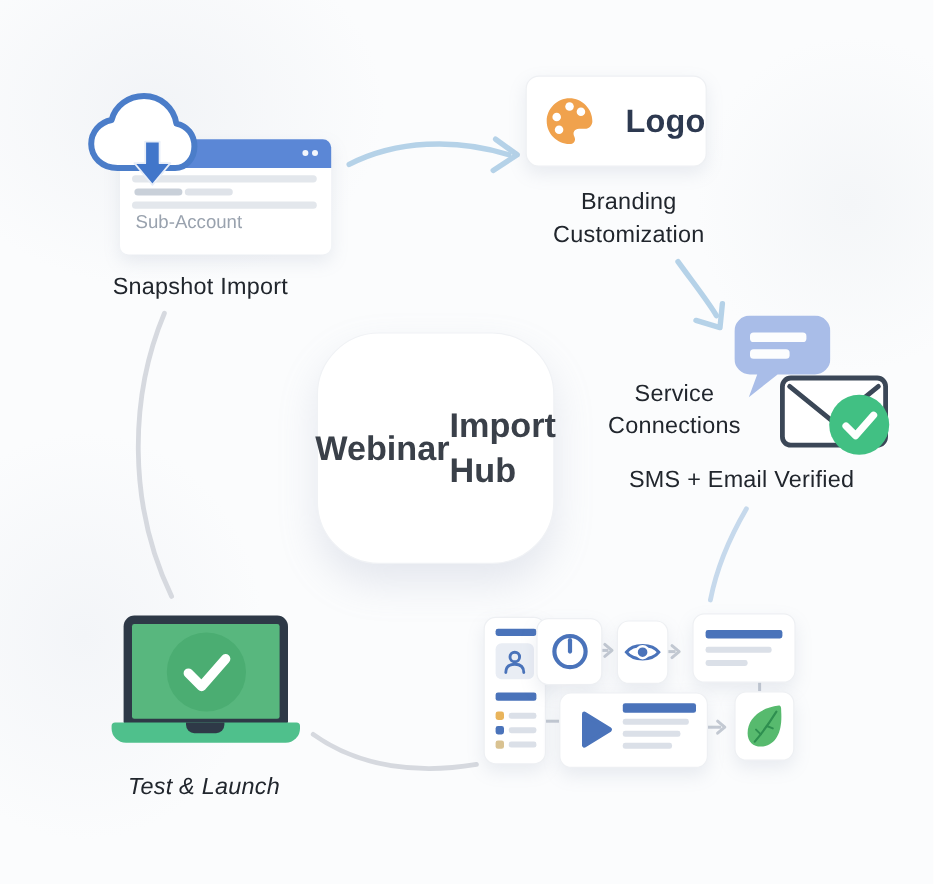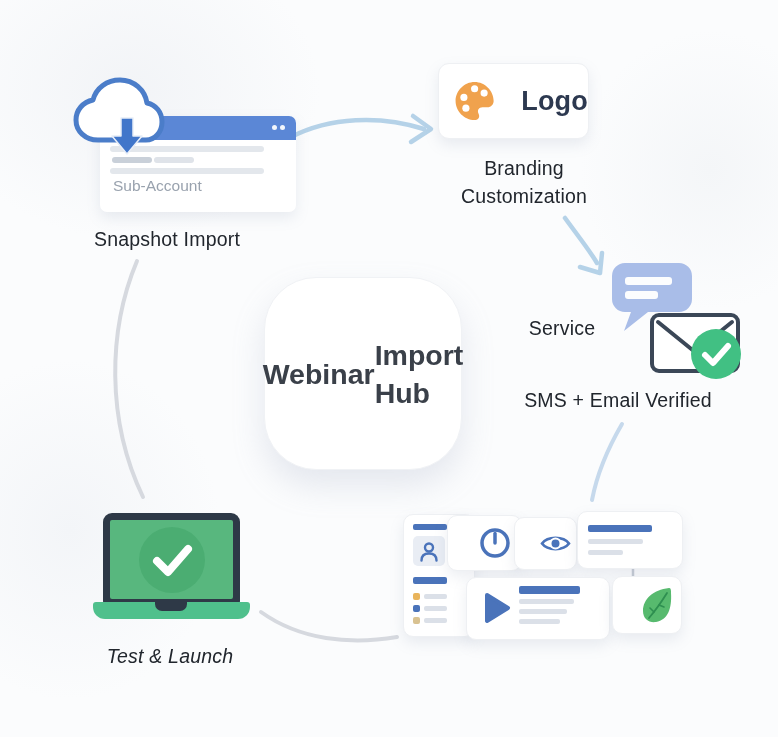--- a/index.html
+++ b/index.html
@@ -7,21 +7,21 @@
     position:relative;width:778px;height:737px;overflow:hidden;
     background:#fbfcfd;
     font-family:"Liberation Sans", sans-serif;
     color:#21262d;
   }
   .blotch{position:absolute;border-radius:50%;pointer-events:none;}
   .connector-layer{position:absolute;left:0;top:0;pointer-events:none;}
 
   
   .card{position:absolute;background:#fff;border:1px solid #eef0f3;border-radius:10px;
-        box-shadow:0 6px 14px rgba(130,142,165,.15);padding-left:20px;}
+        box-shadow:0 6px 14px rgba(130,142,165,.15);}
 
   
   .label{position:absolute;text-align:center;font-size:19.5px;font-weight:500;
          color:#21262d;line-height:27px;letter-spacing:.2px;}
 
   
   .browser{left:100px;top:116px;width:176px;height:96px;border-radius:7px;border:none;}
   .browser .bar{position:absolute;left:0;top:0;right:0;height:24px;background:#5b87d6;
                 border-radius:7px 7px 0 0;}
   .browser .dot{position:absolute;top:9px;width:5px;height:5px;border-radius:50%;background:#ffffff;opacity:.92;}
@@ -139,20 +139,21 @@
     <div>Customization</div>
   </div>
 
   <svg class="bubble-svg" width="80" height="70" viewBox="0 0 80 70">
     <path d="M13,0 H67 A13,13 0 0 1 80,13 V36 A13,13 0 0 1 67,49 H36 L12,68 L19,49 H13 A13,13 0 0 1 0,36 V13 A13,13 0 0 1 13,0 Z" fill="#a9bde8"></path>
     <rect x="13" y="14" width="47" height="8" rx="3" fill="#ffffff" opacity=".96"></rect>
     <rect x="13" y="28" width="33" height="8" rx="3" fill="#ffffff" opacity=".96"></rect>
   </svg>
   <div class="label" style="left:482px;top:315px;width:160px;line-height:27px;">
     <div>Service</div>
+    <div>Connections</div>
   </div>
 
   <svg class="envelope-svg" width="92" height="62" viewBox="0 0 92 62">
     <rect x="3" y="3" width="86" height="56" rx="7" fill="#ffffff" stroke="#3b4757" stroke-width="4"></rect>
     <path d="M9,10 L46,40 L83,10" fill="none" stroke="#3b4757" stroke-width="4" stroke-linecap="round" stroke-linejoin="round"></path>
   </svg>
   <div class="check-badge">
     <svg width="50" height="50" viewBox="0 0 50 50">
       <path d="M14,26 L22,34 L37,17" fill="none" stroke="#ffffff" stroke-width="6" stroke-linecap="round" stroke-linejoin="round"></path>
     </svg>

